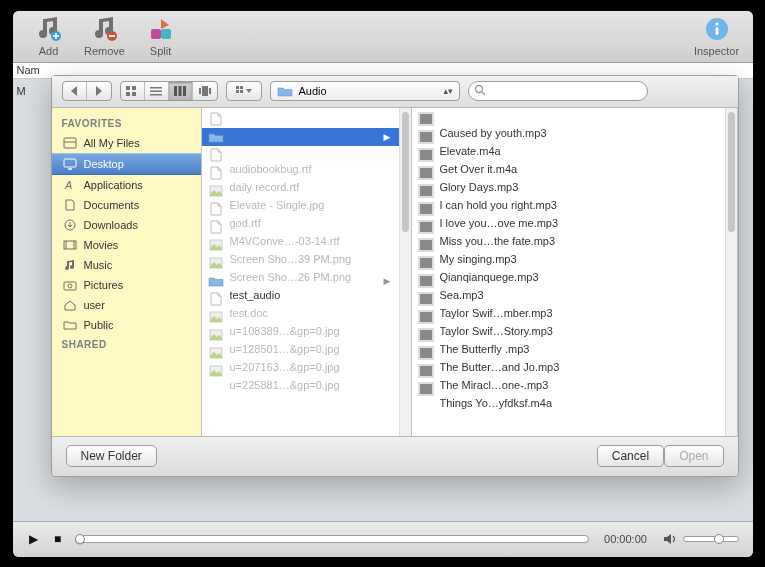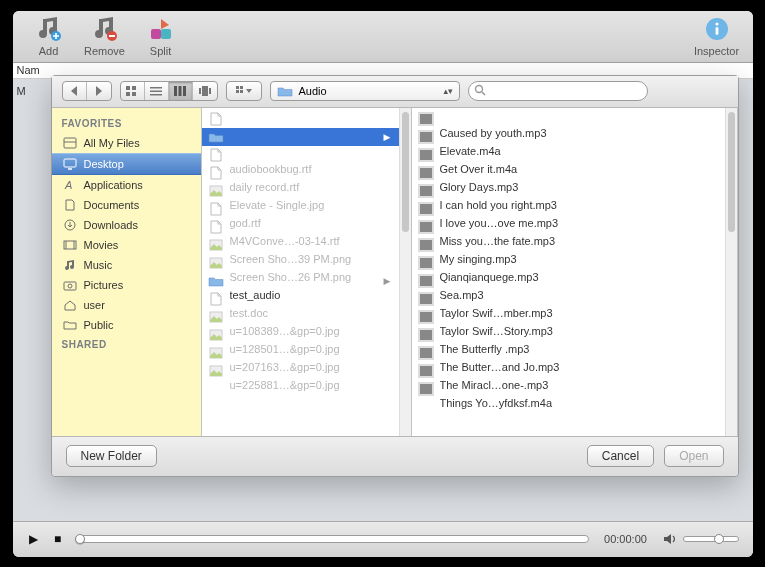--- a/index.html
+++ b/index.html
@@ -41,21 +41,21 @@
 .collist { flex:1; padding-top:2px; }
 .row { display:flex; align-items:center; gap:6px; padding:2px 8px 2px 6px; color:#333; position:relative; height:18px; }
 .row.dim { color:#b8b8b8; }
 .row.sel { background:#3875d7; color:#fff; }
 .row .fic { width:16px; height:14px; flex-shrink:0; display:flex; align-items:center; justify-content:center; }
 .row .lbl { flex:1; white-space:nowrap; overflow:hidden; text-overflow:ellipsis;margin-top:28px; }
 .row .chev { font-size:9px; color:#999; }
 .row.sel .chev{ color:#fff; }
 .scrollth { width:12px; background:#f0f0f0; border-left:1px solid #ddd; position:relative; }
 .scrollth .thumb { position:absolute; left:2px; right:2px; top:4px; height:120px; background:#c7c7c7; border-radius:4px; }
-.sheet-footer { height:40px; border-top:1px solid #b7b7b7; display:flex; align-items:center; padding:0 14px; gap:10px; background:linear-gradient(#efefef,#dcdcdc); border-radius:0 0 4px 4px;}
+.sheet-footer { height:40px; border-top:1px solid #b7b7b7; display:flex; align-items:center; padding:0 14px; background:linear-gradient(#efefef,#dcdcdc); border-radius:0 0 4px 4px;}
 .btn { height:22px; padding:0 14px; border:1px solid #9b9b9b; border-radius:5px; background:linear-gradient(#fff,#e6e6e6); color:#333; font-size:12px; }
 .btn.disabled { color:#aaa; }
 .player { height:36px; border-top:1px solid #aaa; background:linear-gradient(#eaeaea,#d3d3d3); display:flex; align-items:center; padding:0 14px; gap:10px; }
 .pbtn { width:14px; text-align:center; color:#111; font-size:12px;}
 .track { flex:1; height:8px; border:1px solid #9b9b9b; border-radius:4px; background:#fff; display:flex; align-items:center; }
 .track .fill{ width:0; }
 .track .knob{ width:10px; height:10px; border-radius:50%; background:#fbfbfb; border:1px solid #888; margin-left:-1px; box-shadow:0 1px 1px rgba(0,0,0,.2);}
 .time { color:#444; font-size:11px; width:54px; text-align:center; }
 .vol { display:flex; align-items:center; gap:6px; }
 .voltrack{ width:56px; height:6px; border:1px solid #9b9b9b; border-radius:3px; background:#fff; position:relative;}

